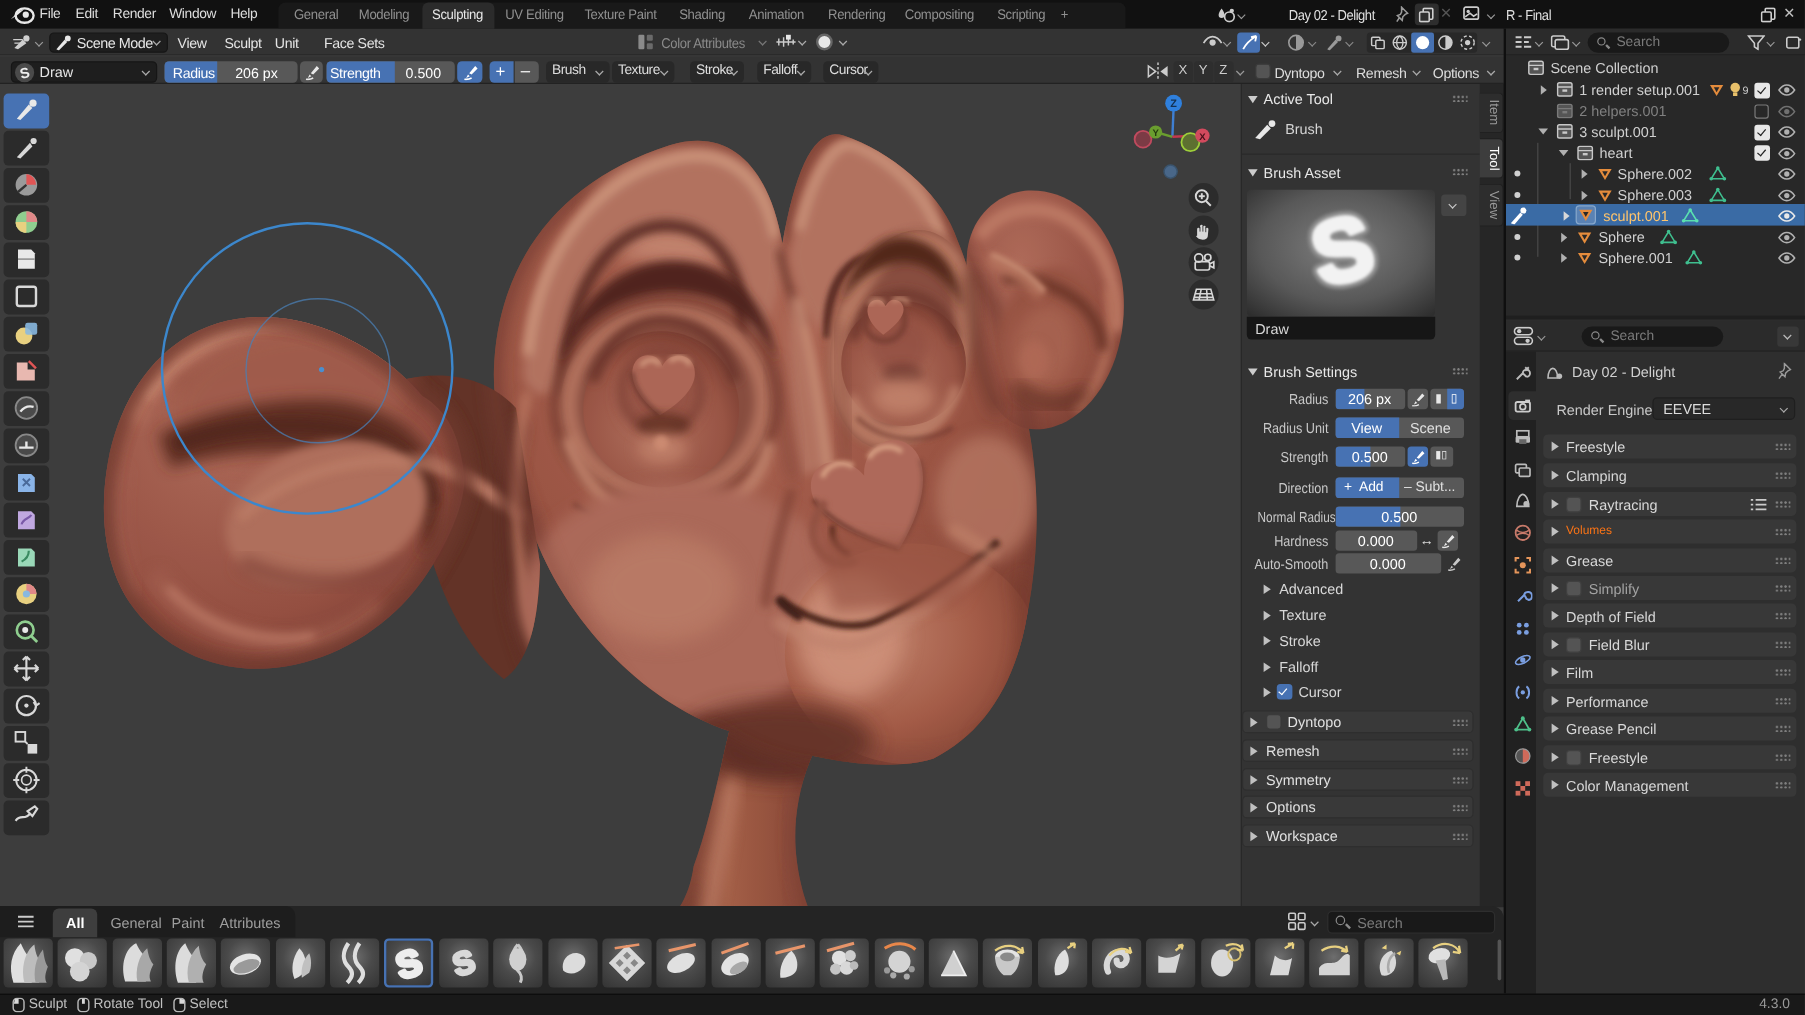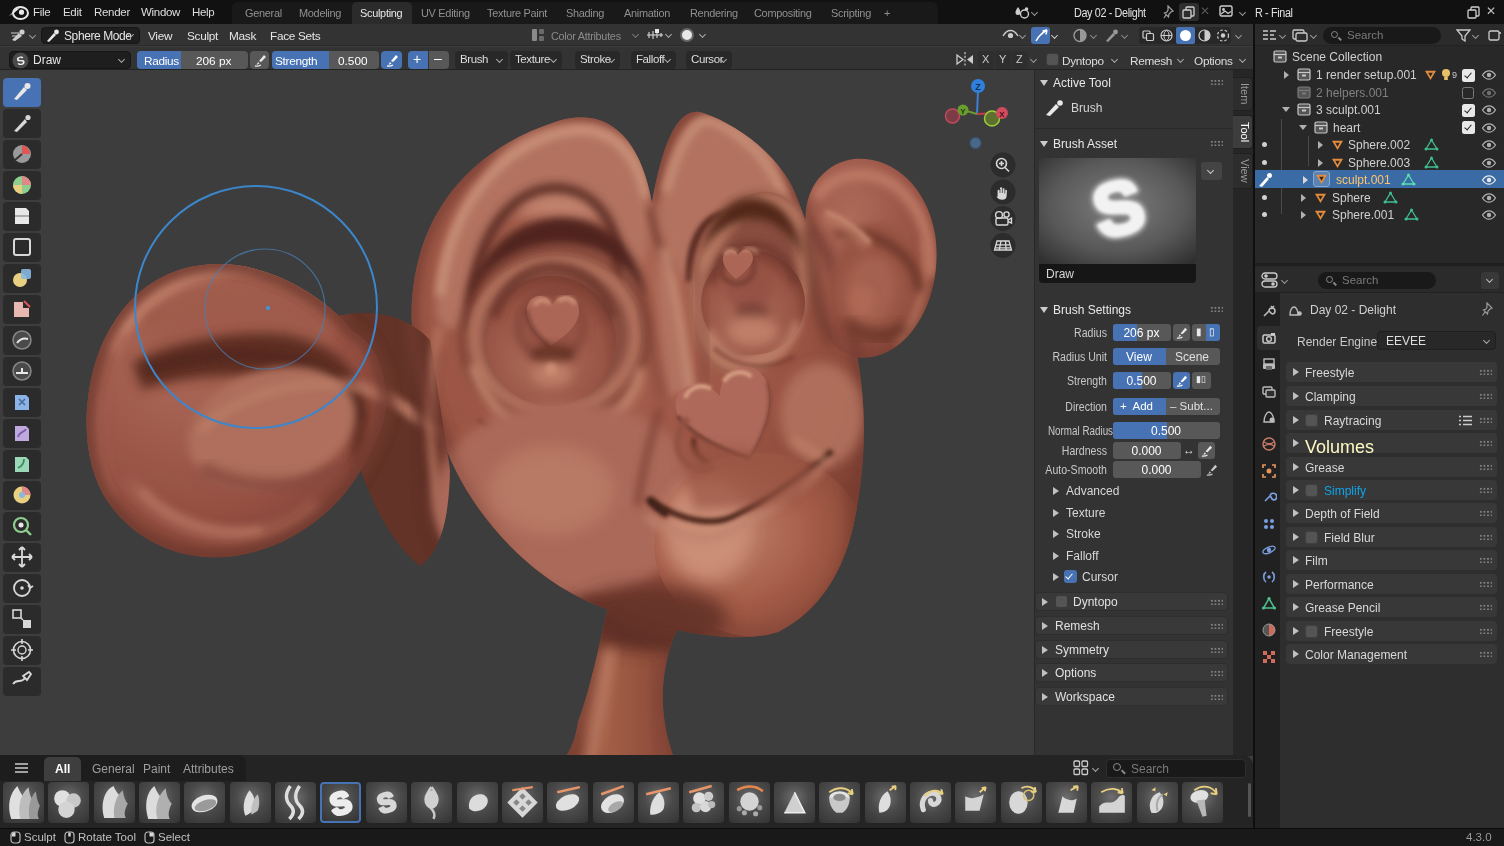--- a/index.html
+++ b/index.html
@@ -297,25 +297,25 @@
 <path d="M 2,12 L 9,5 L 12,8 L 5,13 Z" fill="#cfcfcf"></path>
     <circle cx="12" cy="4" r="2.6" fill="#cfcfcf"></circle>
 <path d="M 1,5 l 8,0 M 2,8 l 6,0" stroke="#cfcfcf" stroke-width="1"></path>
 </svg>
 <div style="position:absolute;left:30px;top:33px;width:5px;height:5px;border-right:1.6px solid #999;border-bottom:1.6px solid #999;transform:rotate(45deg)"></div>
 <div class="ab" style="left:41px;top:27px;width:99px;height:17px;background:#1e1e1e;border-radius:4px;border:1px solid #161616"></div>
 <svg class="ab" style="left:46px;top:29px" width="15" height="13" viewBox="0 0 15 13">
 <path d="M 1,12 L 8,4 L 10,6 L 3,13 Z" fill="#e8e8e8"></path>
     <circle cx="10.5" cy="3" r="2.4" fill="#e8e8e8"></circle>
 </svg>
-<div style="position:absolute;left:64px;top:29px;font-size:12px;color:#e5e5e5;font-weight:400;white-space:nowrap;letter-spacing:-0.4px">Sphere Mode</div>
+<div style="position:absolute;left:64px;top:29px;font-size:12px;color:#e5e5e5;font-weight:400;white-space:nowrap;letter-spacing:-0.4px">Scene Mode</div>
 <div style="position:absolute;left:128px;top:32px;width:5px;height:5px;border-right:1.6px solid #aaa;border-bottom:1.6px solid #aaa;transform:rotate(45deg)"></div>
 <div style="position:absolute;left:148px;top:29px;font-size:11.8px;color:#e5e5e5;font-weight:400;white-space:nowrap;letter-spacing:-0.3px">View</div>
 <div style="position:absolute;left:187px;top:29px;font-size:11.8px;color:#e5e5e5;font-weight:400;white-space:nowrap;letter-spacing:-0.3px">Sculpt</div>
-<div style="position:absolute;left:229px;top:29px;font-size:11.8px;color:#e5e5e5;font-weight:400;white-space:nowrap;letter-spacing:-0.3px">Mask</div>
+<div style="position:absolute;left:229px;top:29px;font-size:11.8px;color:#e5e5e5;font-weight:400;white-space:nowrap;letter-spacing:-0.3px">Unit</div>
 <div style="position:absolute;left:270px;top:29px;font-size:11.8px;color:#e5e5e5;font-weight:400;white-space:nowrap;letter-spacing:-0.3px">Face Sets</div>
 <svg class="ab" style="left:531px;top:28px" width="15" height="14" viewBox="0 0 15 14">
 <rect x="1" y="1" width="5" height="12" rx="1" fill="#8a8a8a"></rect>
     <rect x="8" y="1" width="5" height="5" rx="1" fill="#6a6a6a"></rect>
 <rect x="8" y="8" width="5" height="5" rx="1" fill="#6a6a6a"></rect>
 </svg>
 <div style="position:absolute;left:551px;top:29px;font-size:11.8px;color:#8a8a8a;font-weight:400;white-space:nowrap;letter-spacing:-0.3px;transform:scaleX(0.92);transform-origin:0 50%">Color Attributes</div>
 <div style="position:absolute;left:633px;top:32px;width:5px;height:5px;border-right:1.6px solid #777;border-bottom:1.6px solid #777;transform:rotate(45deg)"></div>
 <svg class="ab" style="left:646px;top:28px" width="18" height="14" viewBox="0 0 18 14">
 <path d="M 1,7 l 16,0" stroke="#cccccc" stroke-width="1.2"></path>
@@ -1117,30 +1117,30 @@
 <div class="ab" style="left:1286px;top:410px;width:211px;height:20px;background:#383838;border-radius:4px"></div>
 <div style="position:absolute;left:1293px;top:416px;width:0;height:0;border-top:4px solid transparent;border-bottom:4px solid transparent;border-left:6px solid #c0c0c0"></div>
 <div class="ab" style="left:1305px;top:413.5px;width:13px;height:13px;background:#545454;border-radius:3px;border:1px solid #404040"></div>
 <div style="position:absolute;left:1324px;top:413.5px;font-size:12px;color:#d8d8d8;font-weight:400;white-space:nowrap;">Raytracing</div>
 <div style="position:absolute;left:1479px;top:417px;width:13px;height:6px;background-image:radial-gradient(circle,#808080 0.9px,transparent 1.1px);background-size:3.6px 3.6px"></div>
 <svg class="ab" style="left:1458px;top:414px" width="15" height="13" viewBox="0 0 15 13">
     <path d="M 1,2.5 l 2,0 M 1,6.5 l 2,0 M 1,10.5 l 2,0 M 5,2.5 l 9,0 M 5,6.5 l 9,0 M 5,10.5 l 9,0" stroke="#ccc" stroke-width="1.5"></path>
   </svg>
 <div class="ab" style="left:1286px;top:433px;width:211px;height:20px;background:#383838;border-radius:4px"></div>
 <div style="position:absolute;left:1293px;top:439px;width:0;height:0;border-top:4px solid transparent;border-bottom:4px solid transparent;border-left:6px solid #c0c0c0"></div>
-<div style="position:absolute;left:1305px;top:436.5px;font-size:18px;color:#fef9c3;font-weight:400;white-space:nowrap;">Volumes</div>
+<div style="position:absolute;left:1305px;top:436.5px;font-size:10px;color:#f97316;font-weight:400;white-space:nowrap;">Volumes</div>
 <div style="position:absolute;left:1479px;top:440px;width:13px;height:6px;background-image:radial-gradient(circle,#808080 0.9px,transparent 1.1px);background-size:3.6px 3.6px"></div>
 <div class="ab" style="left:1286px;top:457px;width:211px;height:20px;background:#383838;border-radius:4px"></div>
 <div style="position:absolute;left:1293px;top:463px;width:0;height:0;border-top:4px solid transparent;border-bottom:4px solid transparent;border-left:6px solid #c0c0c0"></div>
 <div style="position:absolute;left:1305px;top:460.5px;font-size:12px;color:#d8d8d8;font-weight:400;white-space:nowrap;">Grease</div>
 <div style="position:absolute;left:1479px;top:464px;width:13px;height:6px;background-image:radial-gradient(circle,#808080 0.9px,transparent 1.1px);background-size:3.6px 3.6px"></div>
 <div class="ab" style="left:1286px;top:480px;width:211px;height:20px;background:#383838;border-radius:4px"></div>
 <div style="position:absolute;left:1293px;top:486px;width:0;height:0;border-top:4px solid transparent;border-bottom:4px solid transparent;border-left:6px solid #c0c0c0"></div>
 <div class="ab" style="left:1305px;top:483.5px;width:13px;height:13px;background:#545454;border-radius:3px;border:1px solid #404040"></div>
-<div style="position:absolute;left:1324px;top:483.5px;font-size:12px;color:#0ea5e9;font-weight:400;white-space:nowrap;">Simplify</div>
+<div style="position:absolute;left:1324px;top:483.5px;font-size:12px;color:#a3a3a3;font-weight:400;white-space:nowrap;">Simplify</div>
 <div style="position:absolute;left:1479px;top:487px;width:13px;height:6px;background-image:radial-gradient(circle,#808080 0.9px,transparent 1.1px);background-size:3.6px 3.6px"></div>
 <div class="ab" style="left:1286px;top:503px;width:211px;height:20px;background:#383838;border-radius:4px"></div>
 <div style="position:absolute;left:1293px;top:509px;width:0;height:0;border-top:4px solid transparent;border-bottom:4px solid transparent;border-left:6px solid #c0c0c0"></div>
 <div style="position:absolute;left:1305px;top:506.5px;font-size:12px;color:#d8d8d8;font-weight:400;white-space:nowrap;">Depth of Field</div>
 <div style="position:absolute;left:1479px;top:510px;width:13px;height:6px;background-image:radial-gradient(circle,#808080 0.9px,transparent 1.1px);background-size:3.6px 3.6px"></div>
 <div class="ab" style="left:1286px;top:527px;width:211px;height:20px;background:#383838;border-radius:4px"></div>
 <div style="position:absolute;left:1293px;top:533px;width:0;height:0;border-top:4px solid transparent;border-bottom:4px solid transparent;border-left:6px solid #c0c0c0"></div>
 <div class="ab" style="left:1305px;top:530.5px;width:13px;height:13px;background:#545454;border-radius:3px;border:1px solid #404040"></div>
 <div style="position:absolute;left:1324px;top:530.5px;font-size:12px;color:#d8d8d8;font-weight:400;white-space:nowrap;">Field Blur</div>
 <div style="position:absolute;left:1479px;top:534px;width:13px;height:6px;background-image:radial-gradient(circle,#808080 0.9px,transparent 1.1px);background-size:3.6px 3.6px"></div>

